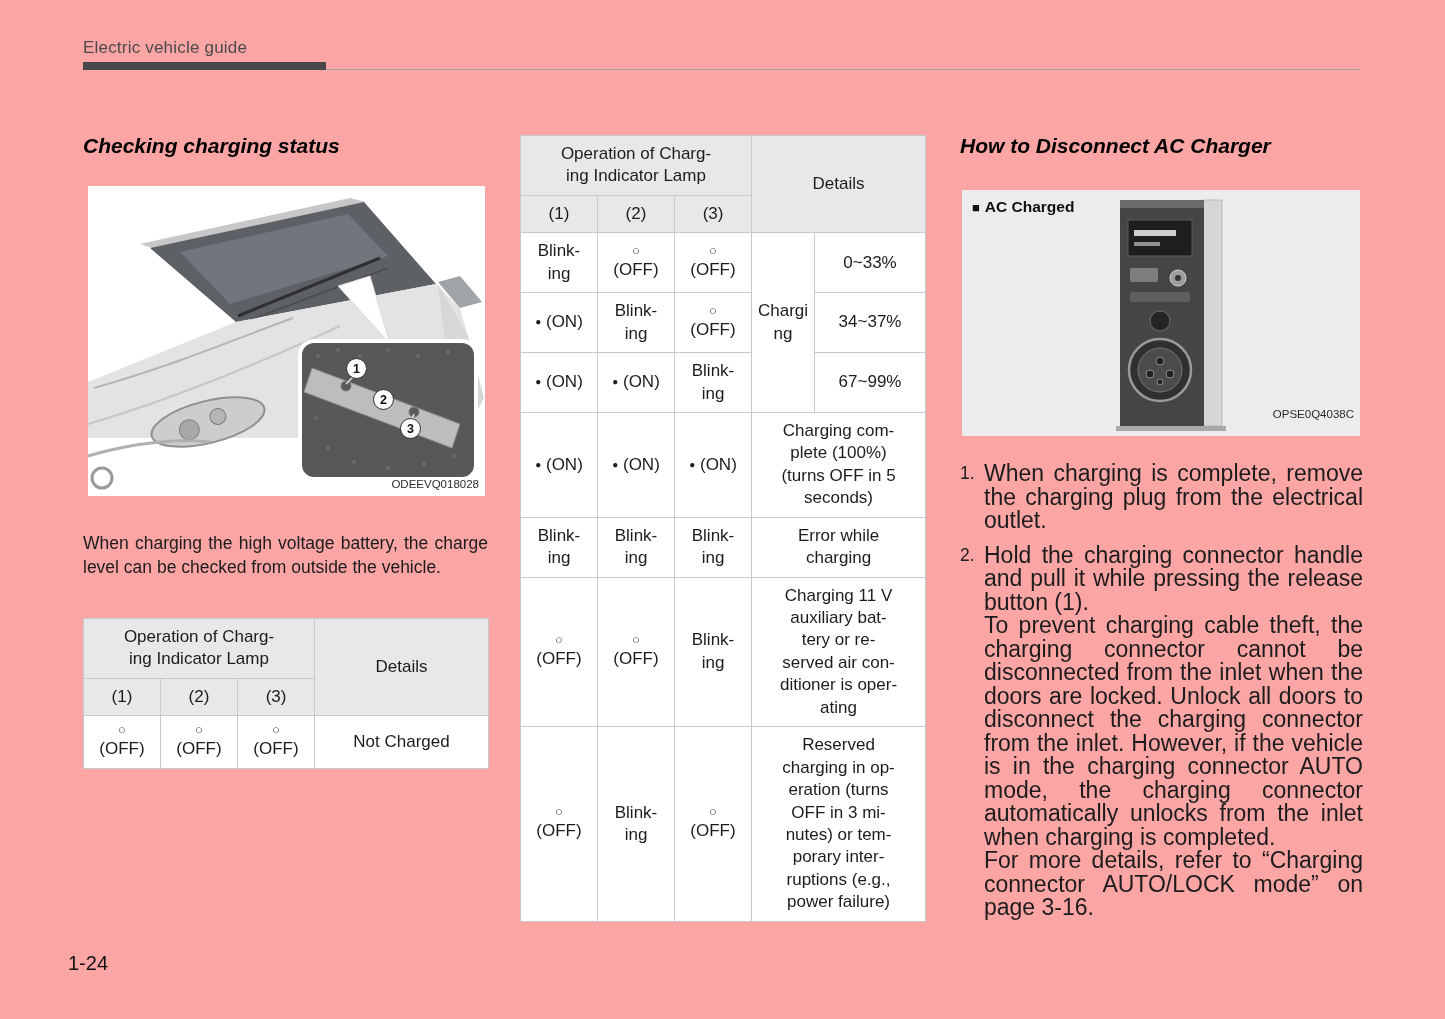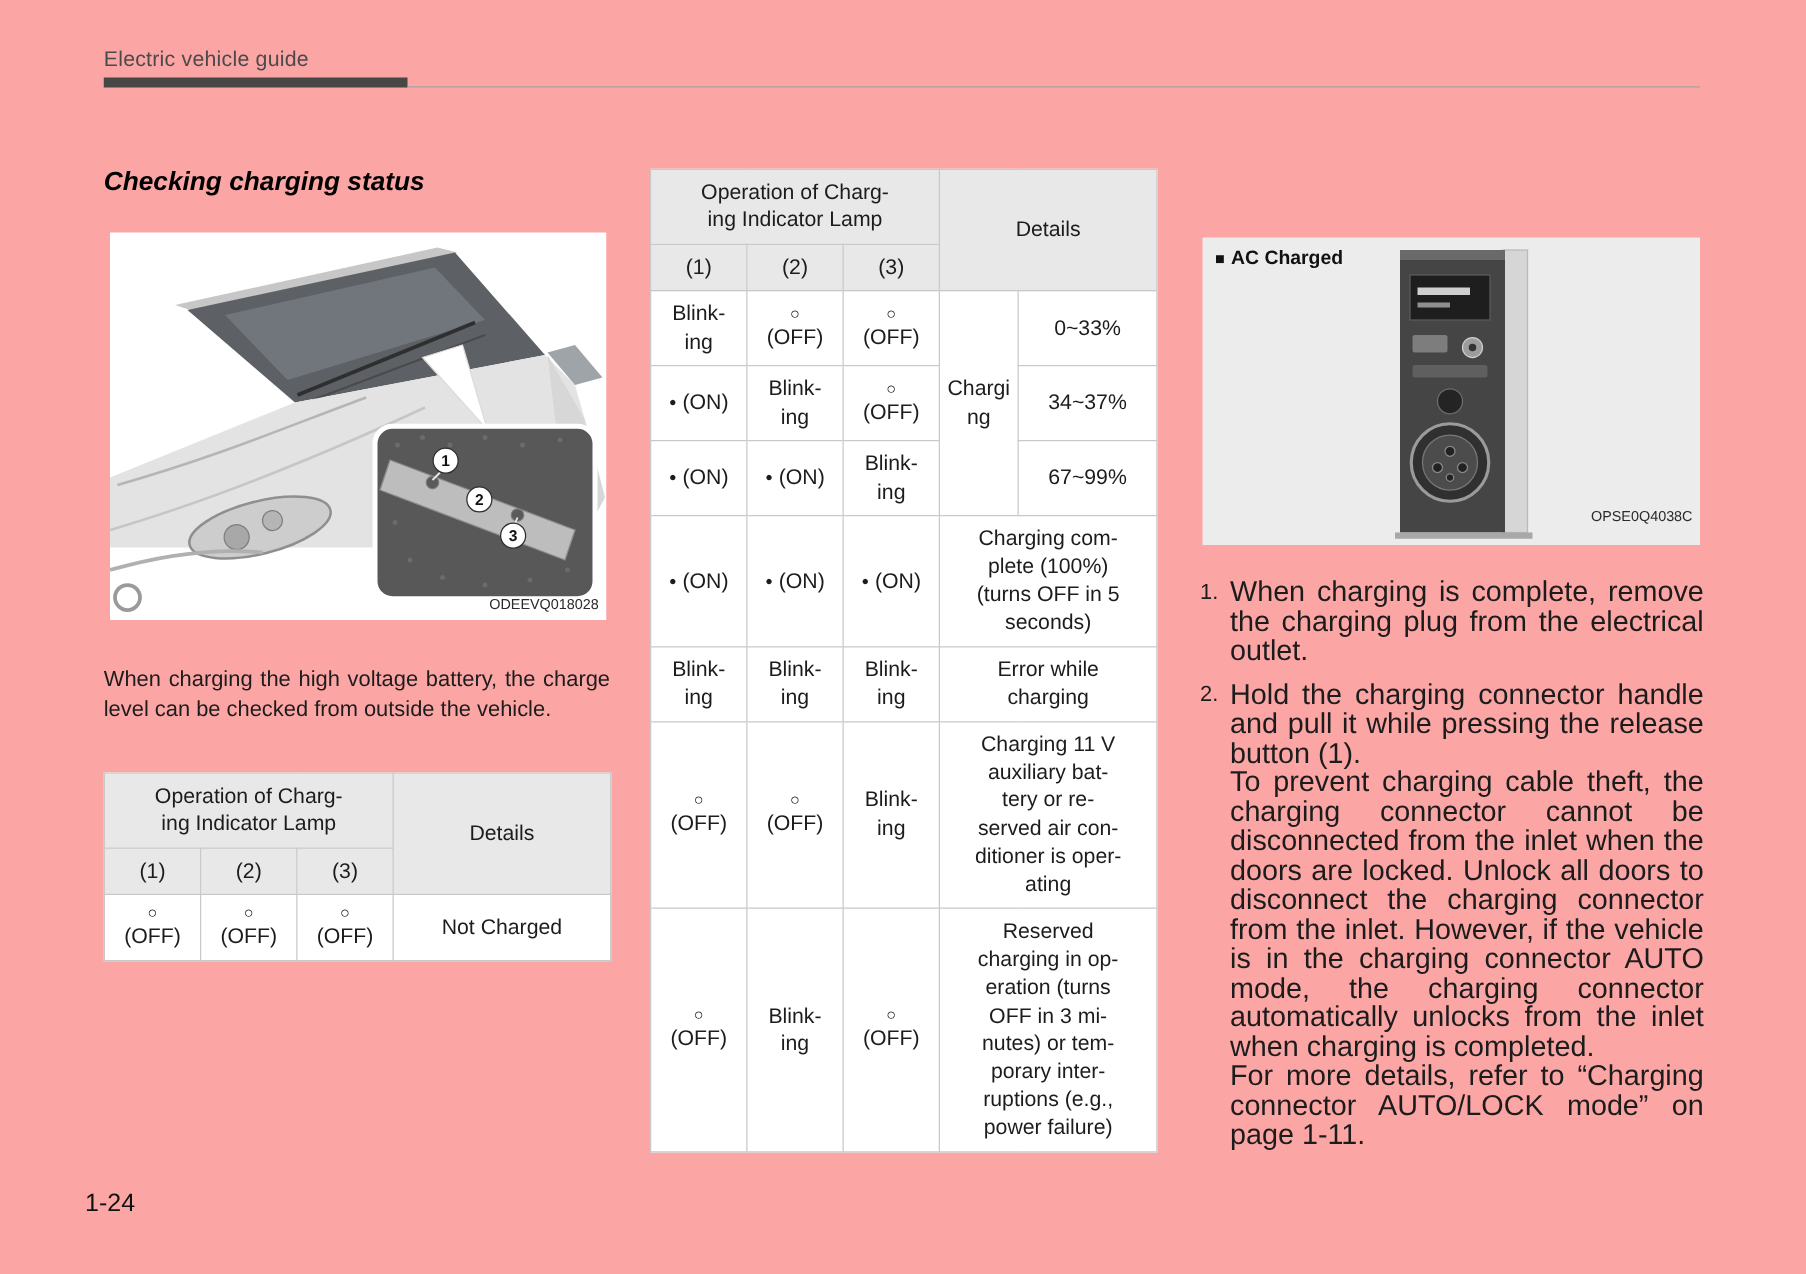--- a/index.html
+++ b/index.html
@@ -271,20 +271,21 @@
 eration (turns
 OFF in 3 mi-
 nutes) or tem-
 porary inter-
 ruptions (e.g.,
 power failure)</td>
         </tr>
       </tbody>
   </table>
 
+  <div class="section-heading" id="right-heading">How to Disconnect AC Charger</div>
 
   <div class="charger-figure">
     <svg viewBox="0 0 398 246" width="398" height="246">
       <rect x="240" y="10" width="20" height="226" fill="#d6d6d6" stroke="#b9b9b9"></rect>
       <rect x="158" y="10" width="84" height="226" fill="#454545"></rect>
       <rect x="158" y="10" width="84" height="8" fill="#6a6a6a"></rect>
       <rect x="166" y="30" width="64" height="36" fill="#1e1e1e" stroke="#5c5c5c"></rect>
       <rect x="172" y="40" width="42" height="6" fill="#cfcfcf"></rect>
       <rect x="172" y="52" width="26" height="4" fill="#8f8f8f"></rect>
       <rect x="168" y="78" width="28" height="14" rx="2" fill="#7d7d7d"></rect>
@@ -309,19 +310,19 @@
         <span class="step-num">1.</span>
         <div class="step-body">
           <p>When charging is complete, remove the charging plug from the electrical outlet.</p>
         </div>
       </div>
       <div class="step">
         <span class="step-num">2.</span>
         <div class="step-body">
           <p>Hold the charging connector handle and pull it while pressing the release button (1).</p>
           <p>To prevent charging cable theft, the charging connector cannot be disconnected from the inlet when the doors are locked. Unlock all doors to disconnect the charging connector from the inlet. However, if the vehicle is in the charging connector AUTO mode, the charging connector automatically unlocks from the inlet when charging is completed.</p>
-          <p>For more details, refer to “Charging connector AUTO/LOCK mode” on page 1-11.</p>
+          <p>For more details, refer to “Charging connector AUTO/LOCK mode” on page 3-16.</p>
         </div>
       </div>
     </div>
 
   <div id="page-num">1-24</div>
 </div>
 
 </body></html>

